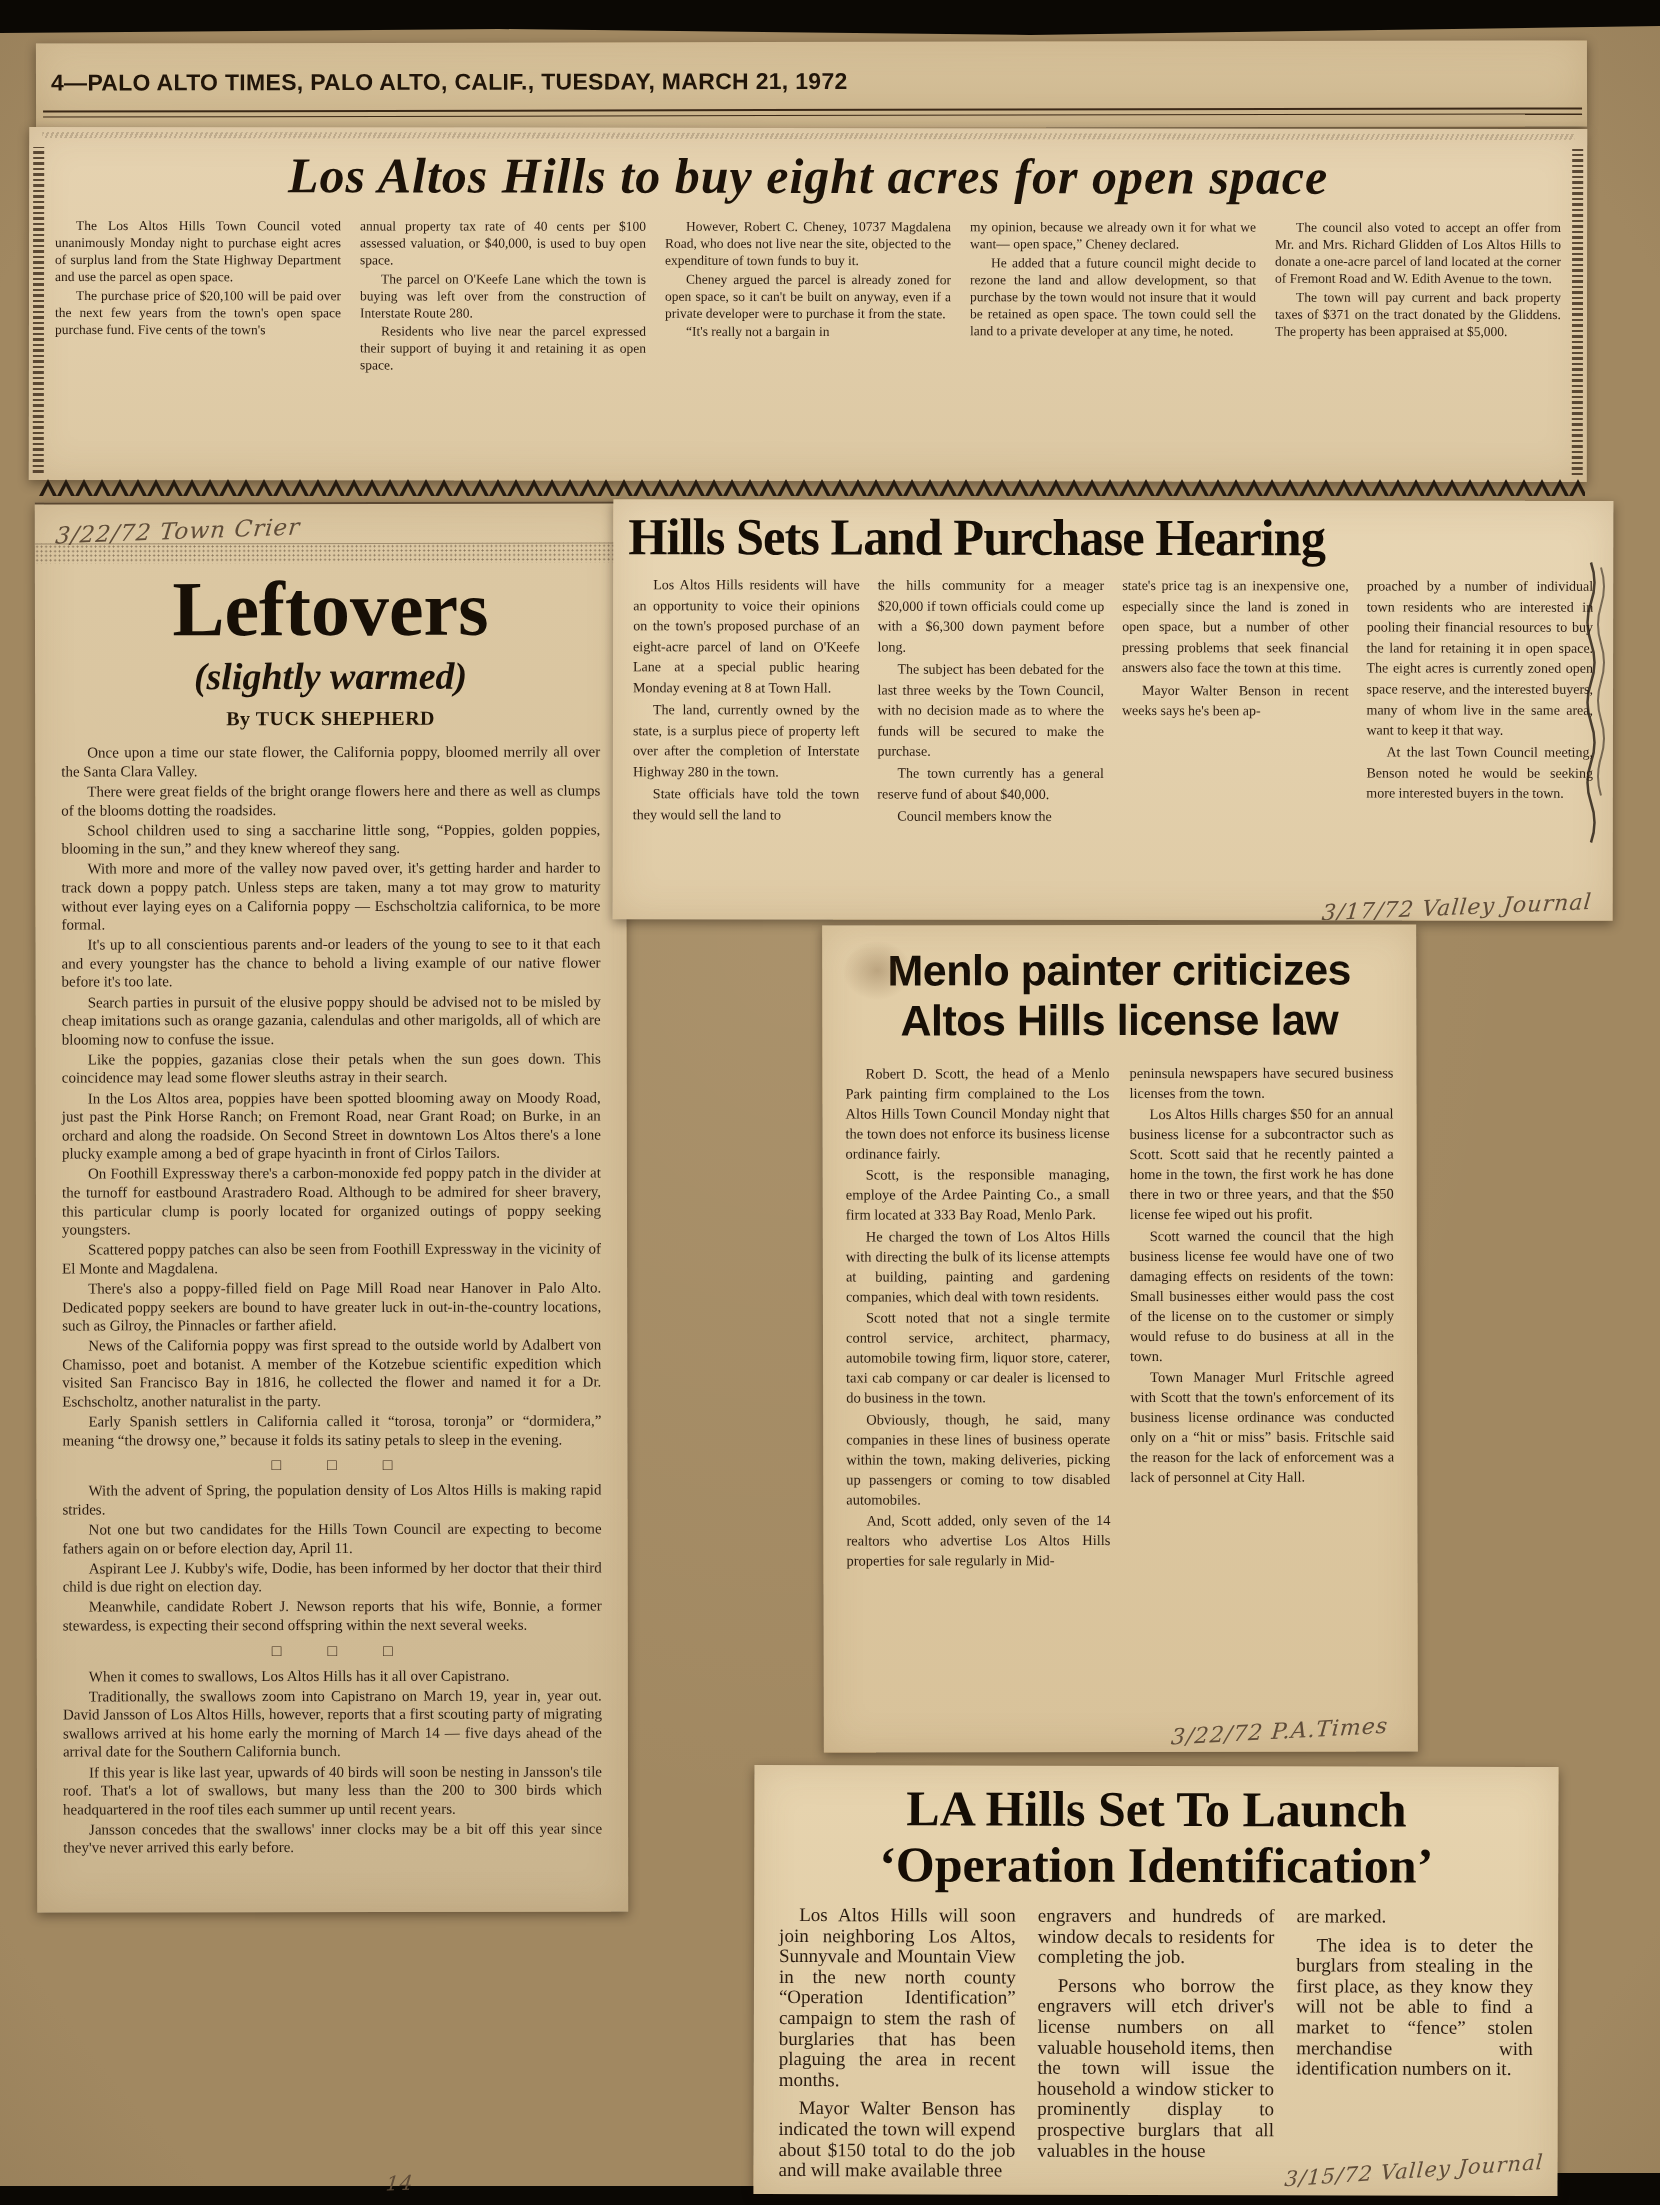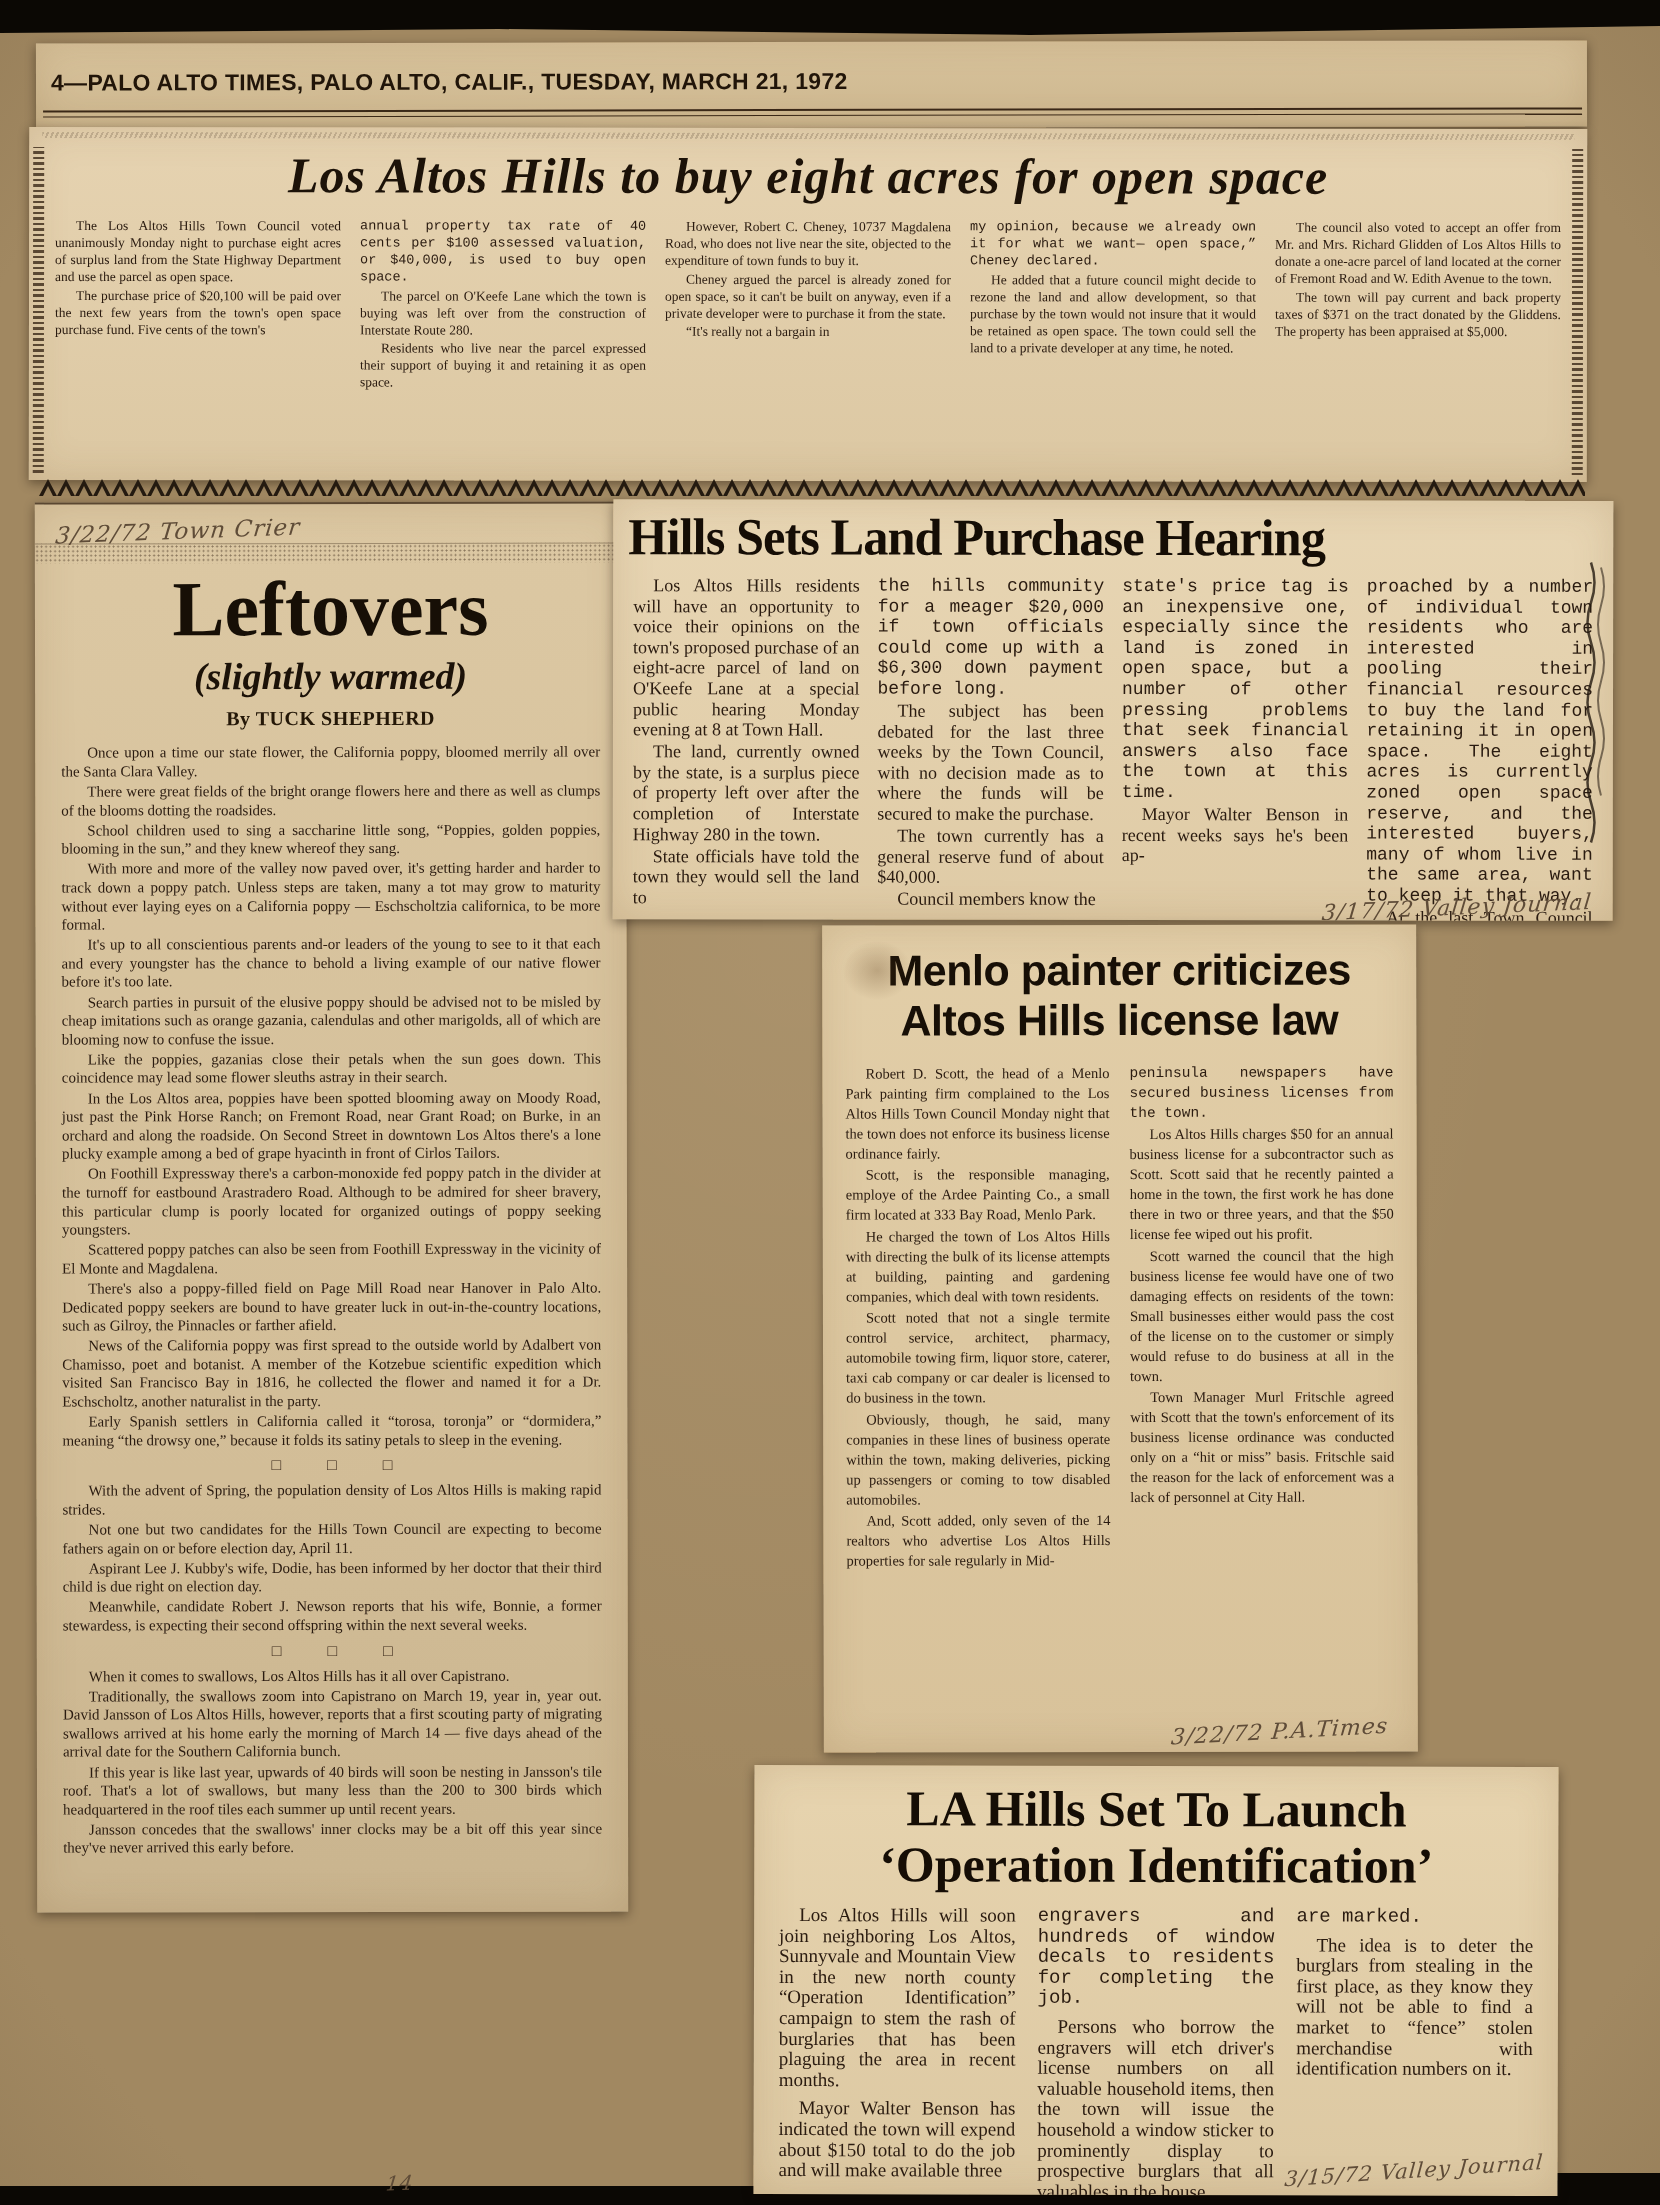--- a/index.html
+++ b/index.html
@@ -20,21 +20,21 @@
   .masthead-rule{position:absolute;left:7px;right:5px;bottom:12px;height:4.5px;border-top:2px solid #3a2817;border-bottom:1px solid #3a2817;}
   
   .openspace{left:29px;top:128px;width:1558px;height:353px;background:linear-gradient(#e6d3b1,#dcc8a3);transform:rotate(.08deg);}
   .hatch-top{position:absolute;left:13px;right:13px;top:5px;height:6px;opacity:.75;
     background:repeating-linear-gradient(115deg,#33231440 0 2px,transparent 2px 4.5px);}
   .openspace h1{margin:22px 35px 3px;text-align:center;font-style:italic;font-weight:700;font-size:50px;line-height:1.04;letter-spacing:1px;color:#1c1208;}
   .cols{display:flex;align-items:flex-start;}
   .openspace .cols{gap:19px;padding:13px 26px 0;}
   .openspace p{font-size:13.5px;line-height:17px;text-indent:21px;}
   .col{flex:1 1 0;min-width:0;}
-  .col[data-first-noindent="true"] p:first-child{text-indent:0;font-family:Liberation Mono, monospace;}
+  .col[data-first-noindent="true"] p:first-child{text-indent:0;}
   .side-squiggle{position:absolute;top:20px;bottom:7px;width:11px;opacity:.8;
     background:repeating-linear-gradient(0deg,#3a2817 0 2.5px,transparent 2.5px 5.5px);}
   .sq-l{left:4px;} .sq-r{right:4px;}
   
   .zigzag{position:absolute;left:37px;top:476px;width:1550px;height:20px;}
   
   .leftovers{left:36px;top:502px;width:591px;height:1408px;border-top:2px solid rgba(62,44,26,.8);
     background:linear-gradient(#dcc8a3,#d2bd97 70%,#c9b48e);transform:rotate(-.1deg);}
   .hand{font-style:italic;color:#5f4c38;font-family:"DejaVu Serif",serif;transform:skewX(-8deg) rotate(-2deg);letter-spacing:1px;}
   .hand-towncrier{margin:8px 0 2px 22px;font-size:23px;}
@@ -43,21 +43,21 @@
   .left-title{margin:5px 15px 0;text-align:center;font-weight:700;font-size:78px;line-height:1.02;color:#170f06;}
   .left-sub{text-align:center;font-style:italic;font-weight:700;font-size:38px;line-height:1.1;margin-top:7px;color:#1c1208;}
   .left-by{text-align:center;font-weight:700;font-size:20px;margin:10px 0 13px;letter-spacing:0.5px;color:#241707;}
   .lbody{padding:0 26px;}
   .leftovers p{font-size:15px;line-height:18.6px;text-indent:26px;}
   .sep{text-align:center;font-size:16px;letter-spacing:21px;padding-left:21px;margin:7px 0;color:#3a281a;}
   
   .hills{left:613px;top:500px;width:1000px;height:420px;background:linear-gradient(#e8d6b4,#dfcba6);transform:rotate(.1deg);}
   .hills h2{margin:11px 12px 2px 15px;font-weight:700;font-size:52px;line-height:1.02;letter-spacing:-1px;color:#150d05;transform:scaleX(.97);transform-origin:left;}
   .hills .cols{gap:18px;padding:10px 20px 0;}
-  .hills p{font-size:18px;line-height:20.6px;text-indent:20px;}
+  .hills p{font-size:14px;line-height:20.6px;text-indent:20px;}
   .hand-vj1{position:absolute;right:22px;bottom:1px;font-size:22px;transform:skewX(-8deg) rotate(-2.5deg);}
   
   .menlo{left:823px;top:925px;width:594px;height:827px;background:linear-gradient(#e2cea8,#d8c29a);transform:rotate(-.12deg);}
   .menlo::before{content:"";position:absolute;left:20px;top:15px;width:70px;height:60px;border-radius:50%;
     background:radial-gradient(rgba(90,58,26,.28),transparent 70%);}
   .menlo h2{margin:21px 14px 17px;text-align:center;font-family:"Liberation Sans",sans-serif;font-weight:700;font-size:43px;line-height:1.16;letter-spacing:-0.5px;color:#170f06;}
   .menlo .cols{gap:20px;padding:0 23px;}
   .menlo p{font-size:14.5px;line-height:20px;text-indent:20px;}
   .hand-pat{position:absolute;right:30px;bottom:8px;font-size:22px;transform:skewX(-8deg) rotate(-3deg);}
   

